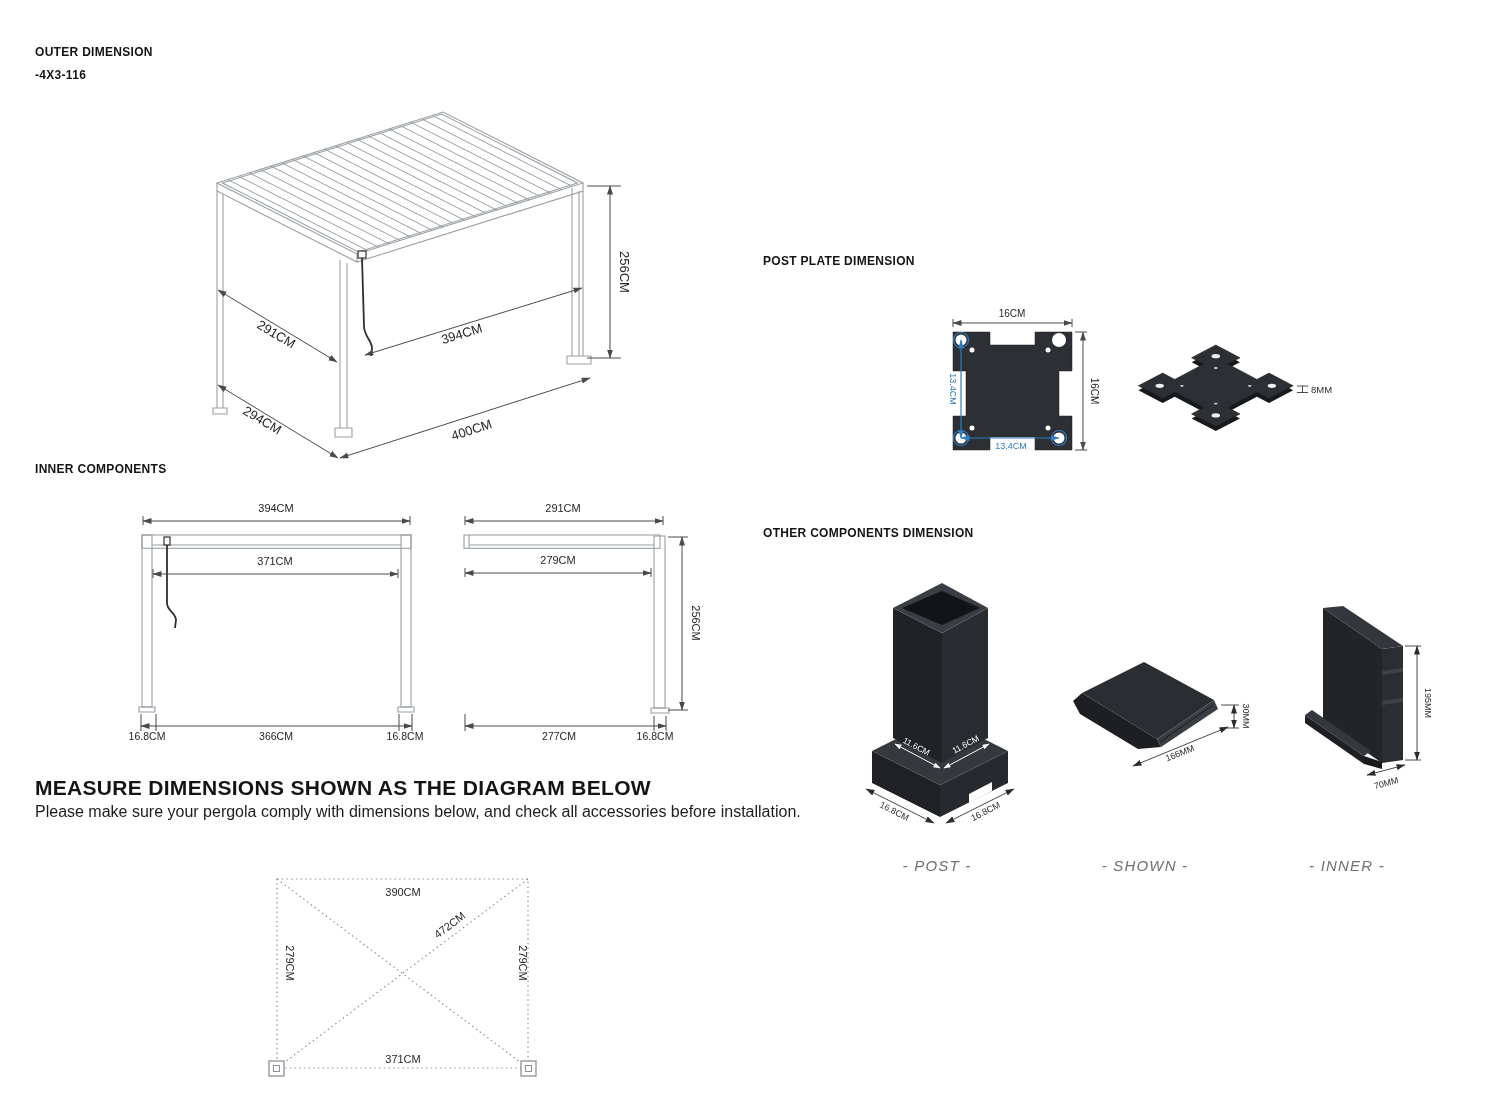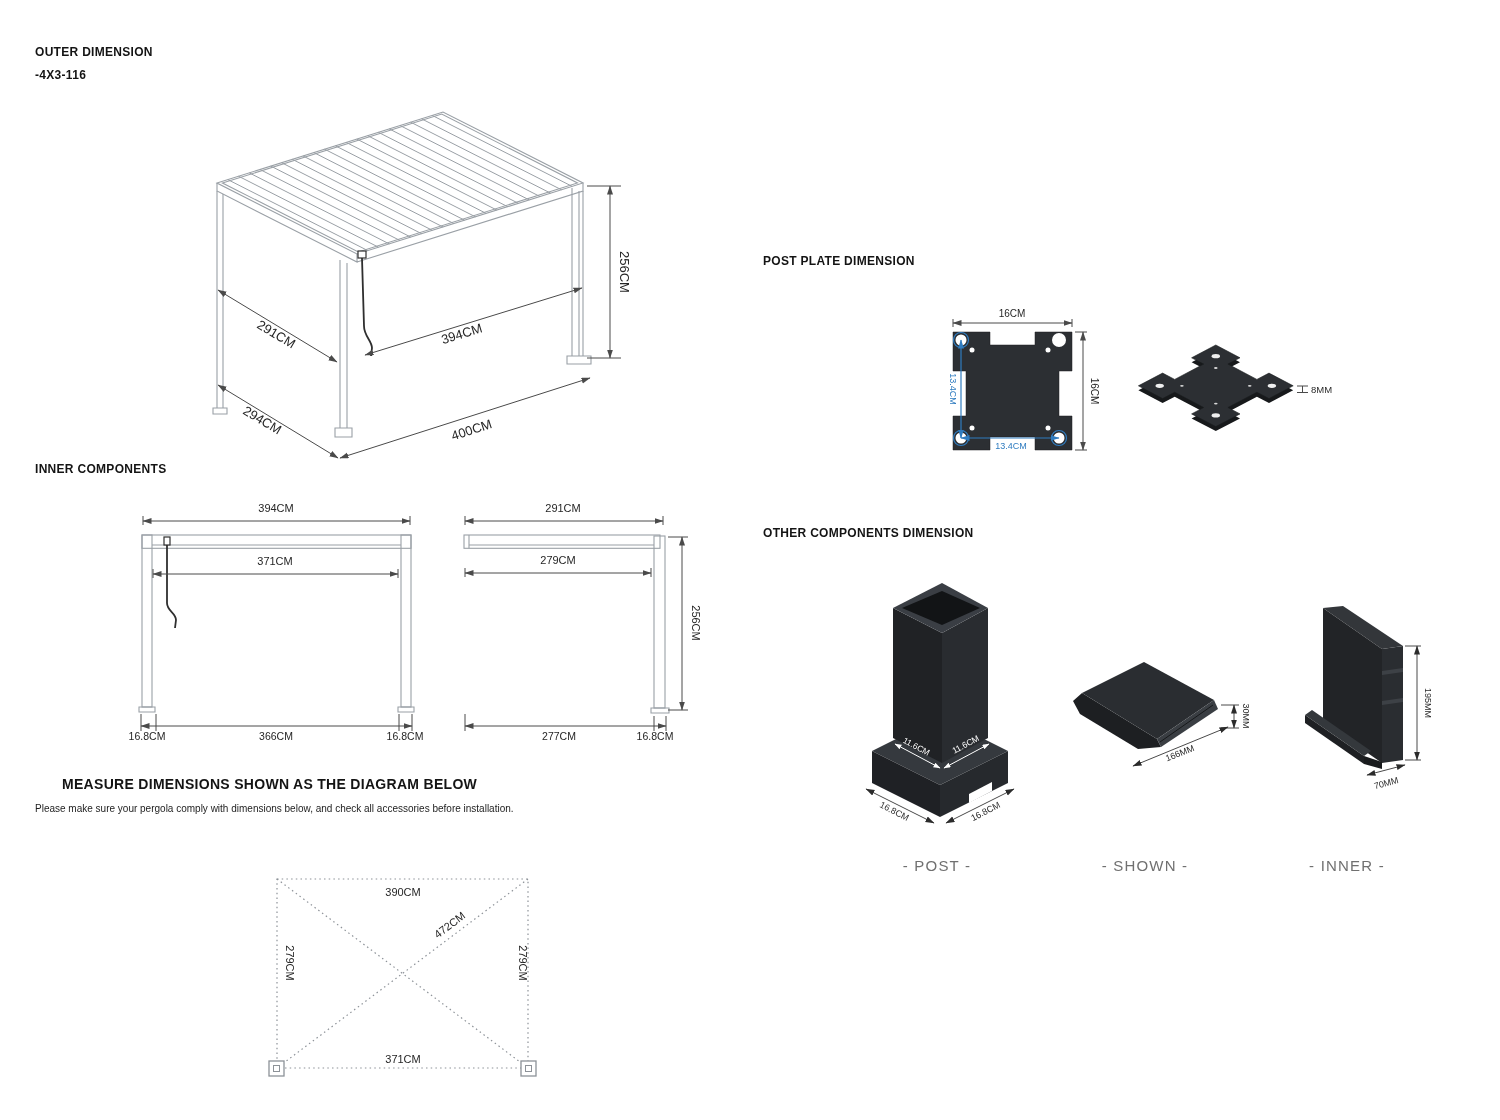--- a/index.html
+++ b/index.html
@@ -1,20 +1,20 @@
 <!DOCTYPE html>
 <html><head>
 <meta charset="utf-8">
 <style>
   html,body{margin:0;padding:0;background:#ffffff;}
   body{width:1500px;height:1120px;position:relative;font-family:"Liberation Sans",sans-serif;overflow:hidden;}
   .abs{position:absolute;}
   .sec-title{font-size:12px;font-weight:bold;color:#141414;letter-spacing:.3px;white-space:nowrap;}
-  .sec-sub{font-size:10px;color:#1d1d1d;white-space:nowrap;}
-  .caption{font-size:15px;color:#707070;letter-spacing:1.2px;text-align:center;width:170px;}
+  .sec-sub{font-size:16px;color:#1d1d1d;white-space:nowrap;}
+  .caption{font-size:15px;color:#707070;letter-spacing:1.2px;text-align:center;width:170px;font-style:italic;}
   svg{position:absolute;overflow:visible;}
   svg text{font-family:"Liberation Sans",sans-serif;}
   .struct{stroke:#9aa0a6;stroke-width:1.1;fill:none;}
   .structf{stroke:#9aa0a6;stroke-width:1.1;fill:#ffffff;}
   .sl{stroke:#9aa0a6;stroke-width:1;}
   .dim{stroke:#4a4a4a;stroke-width:1;fill:none;}
   .dimb{stroke:#2f7cc0;stroke-width:1.2;fill:none;}
   .t13{font-size:13px;fill:#262626;}
   .t11{font-size:11px;fill:#262626;}
   .t105{font-size:10.5px;fill:#262626;}
@@ -27,21 +27,21 @@
   .cord{stroke:#2f2f2f;stroke-width:1.8;fill:none;}
 </style>
 </head>
 <body>
 
 <div class="abs sec-title" style="left:35px;top:45px;">OUTER DIMENSION</div>
 <div class="abs sec-title" style="left:35px;top:68px;">-4X3-116</div>
 <div class="abs sec-title" style="left:763px;top:254px;text-align:right;">POST PLATE DIMENSION</div>
 <div class="abs sec-title" style="left:35px;top:462px;">INNER COMPONENTS</div>
 <div class="abs sec-title" style="left:763px;top:526px;">OTHER COMPONENTS DIMENSION</div>
-<div class="abs sec-title" style="left:35px;top:776px;font-size:14px;margin-left:27px;">MEASURE DIMENSIONS SHOWN AS THE DIAGRAM BELOW</div>
+<div class="abs sec-title" style="left:35px;top:776px;font-size:21px;">MEASURE DIMENSIONS SHOWN AS THE DIAGRAM BELOW</div>
 <div class="abs sec-sub" style="left:35px;top:803px;">Please make sure your pergola comply with dimensions below, and check all accessories before installation.</div>
 
 <svg style="left:175px;top:98px;" width="490" height="370" viewBox="0 0 490 370">
   <defs>
     <marker id="arP" markerWidth="10" markerHeight="8" refX="8.5" refY="3" orient="auto-start-reverse" markerUnits="userSpaceOnUse">
         <path d="M0,0L9,3L0,6Z" fill="#4a4a4a"></path>
       </marker>
   </defs>
   <g>
     <polygon class="structf" points="42,85 268,14 408,85 182,156"></polygon>

